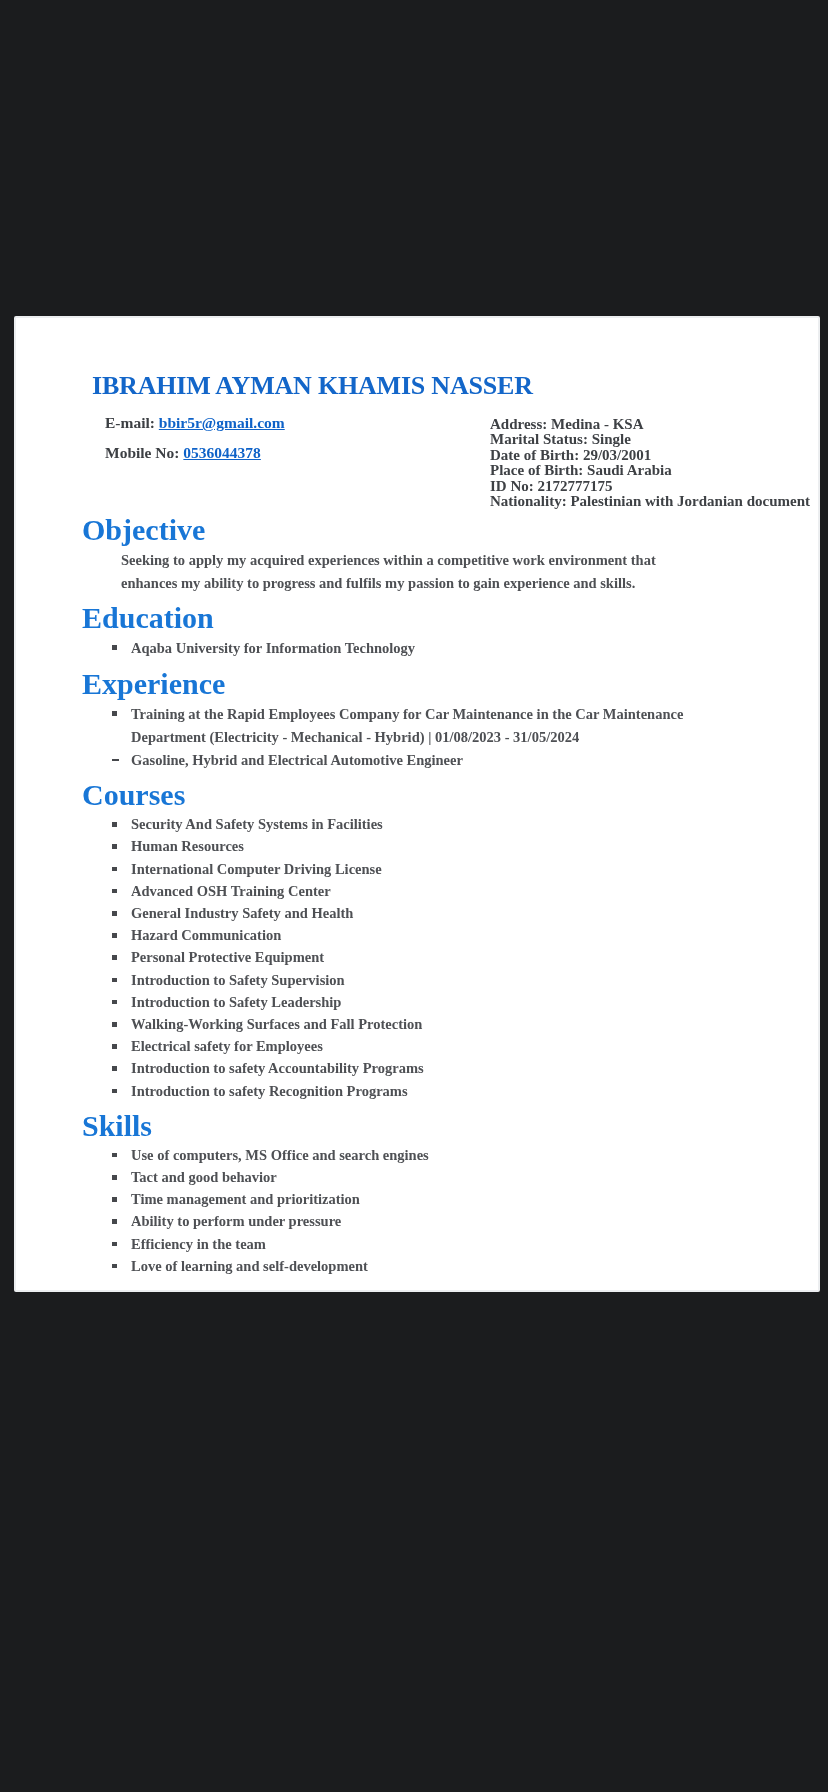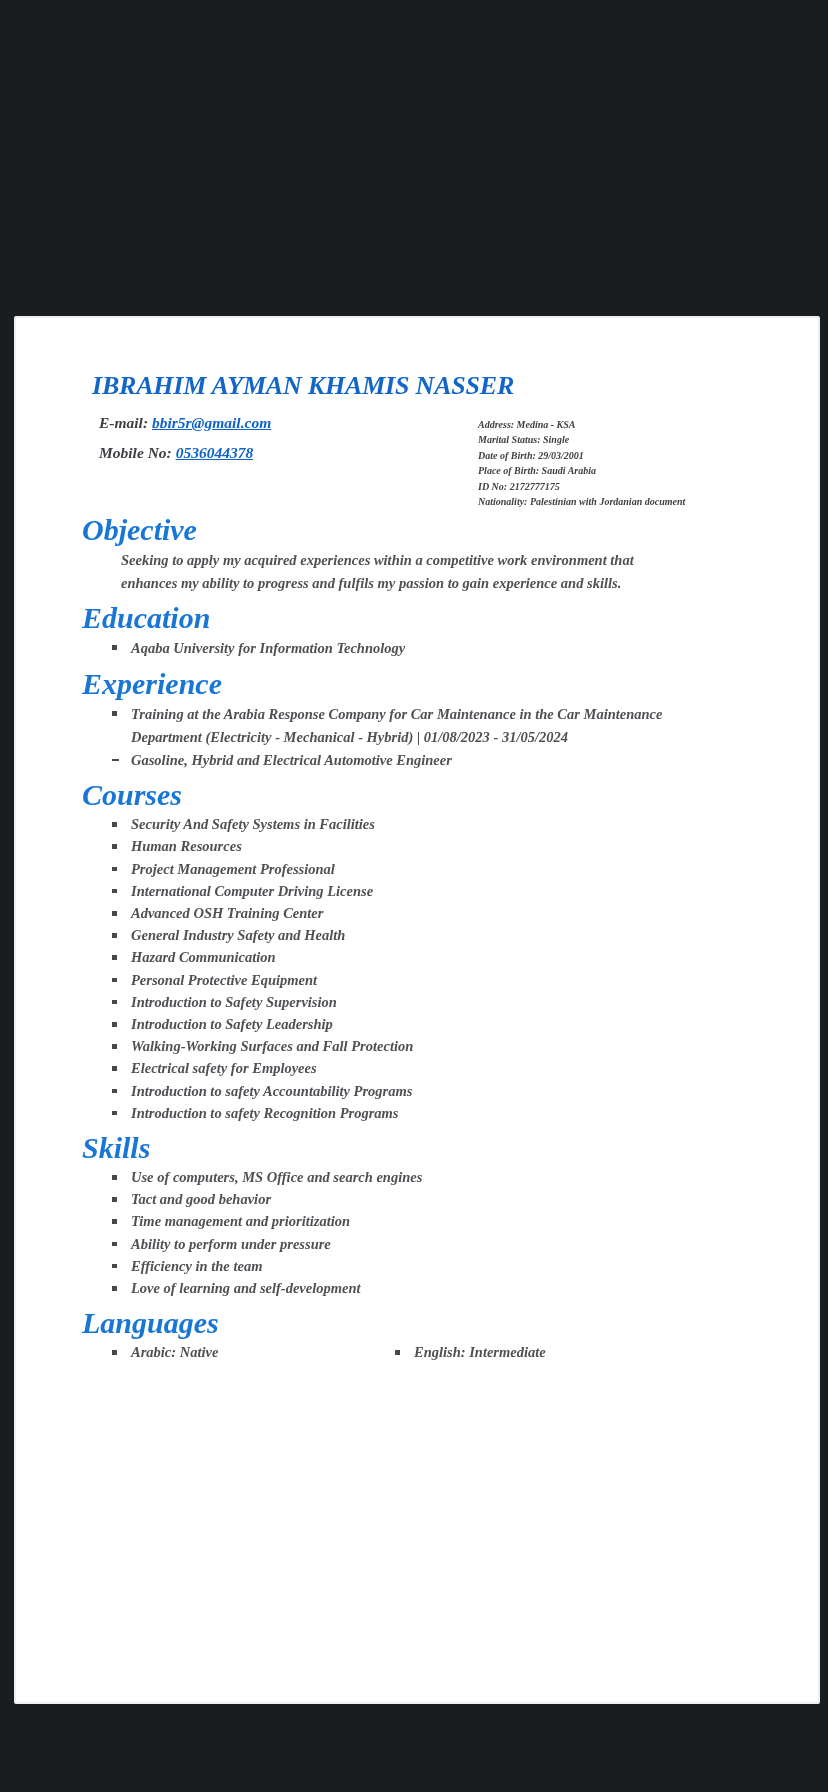--- a/index.html
+++ b/index.html
@@ -15,42 +15,41 @@
   html,body{background:#000;}
   .canvas{
     position:relative;
     width:828px;height:1792px;
     background:var(--canvas-bg);
     font-family:"Liberation Serif","DejaVu Serif",serif;
     overflow:hidden;
   }
   .page{
     position:absolute;left:14px;top:316px;
-    width:806px;height:1388px;
+    width:806px;height:976px;
     background:var(--page-bg);
     border:2px solid #eceef0;
     border-radius:2px;
     padding:52px 52px 0 66px;
     overflow:hidden;
     font-weight:700;
     color:var(--body-text);
-    font-style:italic;
   }
   .header{position:relative;height:136px;}
   h1{
     font-size:26px;line-height:32px;letter-spacing:-0.2px;
     color:var(--name-blue);
     margin:0 0 6px 10px;white-space:nowrap;
   }
-  .contact{margin-left:17px;font-size:15.5px;color:#3c3f43;}
+  .contact{margin-left:23px;font-size:15.5px;color:#3c3f43;}
   .contact-line{line-height:30px;white-space:nowrap;}
   .contact-line a{color:var(--link-blue);text-decoration:underline;cursor:pointer;}
   .info{
-    position:absolute;left:396px;top:47px;
-    font-size:10px;line-height:15.4px;color:var(--info-text);
+    position:absolute;left:408px;top:47px;
+    font-size:15px;line-height:15.4px;color:var(--info-text);
   }
   .info div{white-space:nowrap;}
   h2{
     font-size:30px;line-height:30px;
     color:var(--accent-heading);
     margin:9px 0 3px 0;white-space:nowrap;
   }
   .para{margin:4px 0 0 27px;}
   .para div{line-height:22.5px;font-size:14.5px;white-space:nowrap;margin-left:12px;}
   ul{list-style:none;margin:2px 0 0 29px;}
@@ -115,36 +114,35 @@
           <div class="edu-line1">Aqaba University for Information Technology</div>
         </li>
       </ul>
     </section>
 
     <section>
       <h2>Experience</h2>
       <ul>
         <li class="multi">
           <span class="sq"></span>
-          <div class="exp-line1">Training at the Arabia Response Company for Car Maintenance in the Car Maintenance</div>
+          <div class="exp-line1">Training at the Rapid Employees Company for Car Maintenance in the Car Maintenance</div>
           <div class="exp-line2">Department (Electricity - Mechanical - Hybrid) | 01/08/2023 - 31/05/2024</div>
         </li>
         <li>
           <span class="dash"></span>
           <span>Gasoline, Hybrid and Electrical Automotive Engineer</span>
         </li>
       </ul>
     </section>
 
     <section>
       <h2>Courses</h2>
       <ul>
         <li><span class="sq"></span><span>Security And Safety Systems in Facilities</span></li>
         <li><span class="sq"></span><span>Human Resources</span></li>
-        <li><span class="sq"></span><span>Project Management Professional</span></li>
         <li><span class="sq"></span><span>International Computer Driving License</span></li>
         <li><span class="sq"></span><span>Advanced OSH Training Center</span></li>
         <li><span class="sq"></span><span>General Industry Safety and Health</span></li>
         <li><span class="sq"></span><span>Hazard Communication</span></li>
         <li><span class="sq"></span><span>Personal Protective Equipment</span></li>
         <li><span class="sq"></span><span>Introduction to Safety Supervision</span></li>
         <li><span class="sq"></span><span>Introduction to Safety Leadership</span></li>
         <li><span class="sq"></span><span>Walking-Working Surfaces and Fall Protection</span></li>
         <li><span class="sq"></span><span>Electrical safety for Employees</span></li>
         <li><span class="sq"></span><span>Introduction to safety Accountability Programs</span></li>

